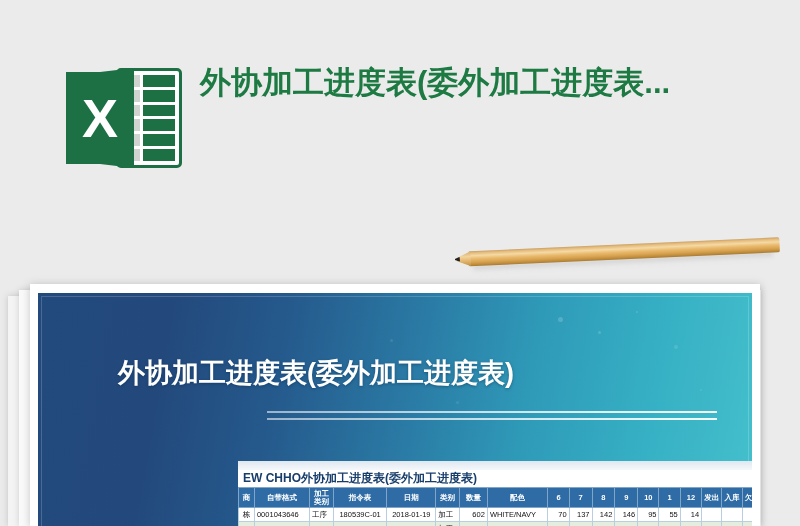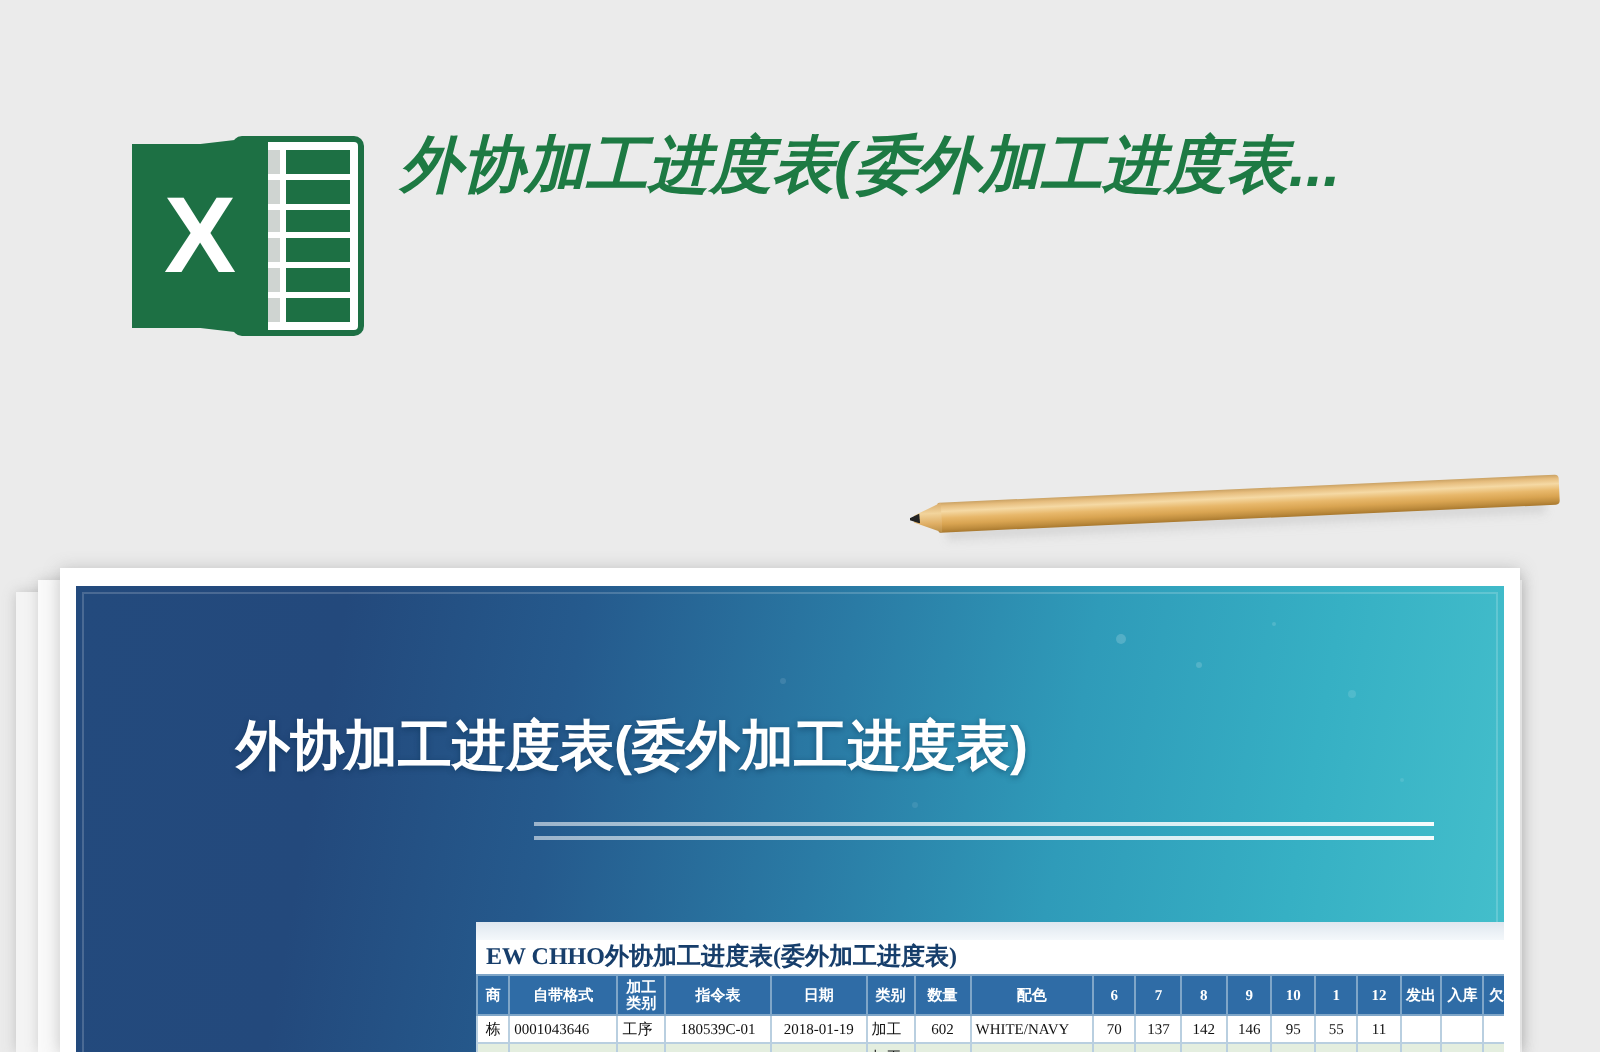--- a/index.html
+++ b/index.html
@@ -45,21 +45,21 @@
     position:absolute;left:0;top:0;width:68px;height:100px;z-index:3;
     color:#ffffff;font-size:54px;font-weight:bold;
     display:flex;align-items:center;justify-content:center;
     font-family:"Liberation Sans",sans-serif;
   }
 
   
   #banner-text{position:absolute;left:200px;top:62px;width:600px;}
   #banner-title{
     color:#1d7a43;font-size:31px;font-weight:bold;line-height:1.35;
-    white-space:nowrap;letter-spacing:0px;font-style:italic;
+    white-space:nowrap;letter-spacing:0px;
   }
   #banner-subtitle{
     color:#4a4a4a;font-size:25px;line-height:1.5;margin-top:16px;
     white-space:nowrap;letter-spacing:0.5px;
     font-family:"DejaVu Sans",sans-serif;
   }
 
   
   #pencil{
     position:absolute;left:455px;top:252px;width:325px;height:18px;
@@ -128,21 +128,21 @@
   }
   #preview-rule .r1{position:absolute;left:0;top:0;width:450px;height:2px;
     background:linear-gradient(to right,rgba(255,255,255,.55),rgba(255,255,255,.95));}
   #preview-rule .r2{position:absolute;left:0;top:7px;width:450px;height:2px;
     background:linear-gradient(to right,rgba(255,255,255,.55),rgba(255,255,255,.95));}
 
   
   #sheet{
     position:absolute;left:200px;top:168px;width:525px;height:66px;
     background:#ffffff;overflow:hidden;
-    font-family:Liberation Serif, serif;
+    font-family:Liberation Sans, sans-serif;
   }
   #sheet .sheet-topband{
     position:absolute;left:0;top:0;width:525px;height:9px;
     background:linear-gradient(to bottom,#dfe7ef,#f4f8fb);
   }
   #sheet-title{
     position:absolute;left:0;top:9px;width:525px;height:17px;
     line-height:17px;color:#173e6b;font-size:12px;font-weight:bold;
     padding-left:5px;box-sizing:border-box;white-space:nowrap;
     background:#ffffff;
@@ -156,21 +156,21 @@
     border:1px solid #7fa6c8;height:19px;text-align:center;
     padding:0 1px;line-height:8px;
   }
   #sheet td{
     border:1px solid #b9cfe0;height:13px;padding:0 2px;color:#111;
     white-space:nowrap;overflow:hidden;
   }
   #sheet tr.row-a td{background:#ffffff;}
   #sheet tr.row-b td{background:#e4eedf;}
   .ta-c{text-align:center;}
-  .ta-r{text-align:center;}
+  .ta-r{text-align:right;}
   .ta-l{text-align:left;}
 </style>
 </head>
 <body>
 
 <div id="top-banner">
 
   <div id="excel-icon">
     <div class="sheet-page"></div>
     <div class="sheet-grid">
@@ -282,21 +282,21 @@
             <td class="ta-c">2018-01-19</td>
             <td class="ta-l">加工</td>
             <td class="ta-r">602</td>
             <td class="ta-l">WHITE/NAVY</td>
             <td class="ta-r">70</td>
             <td class="ta-r">137</td>
             <td class="ta-r">142</td>
             <td class="ta-r">146</td>
             <td class="ta-r">95</td>
             <td class="ta-r">55</td>
-            <td class="ta-r">11</td>
+            <td class="ta-r">14</td>
             <td class="ta-r"></td>
             <td class="ta-r"></td>
             <td class="ta-r"></td>
           </tr>
           <tr class="row-b">
             <td class="ta-c"></td>
             <td class="ta-l"></td>
             <td class="ta-l"></td>
             <td class="ta-c">180539C-02</td>
             <td class="ta-c">2018-01-19</td>

